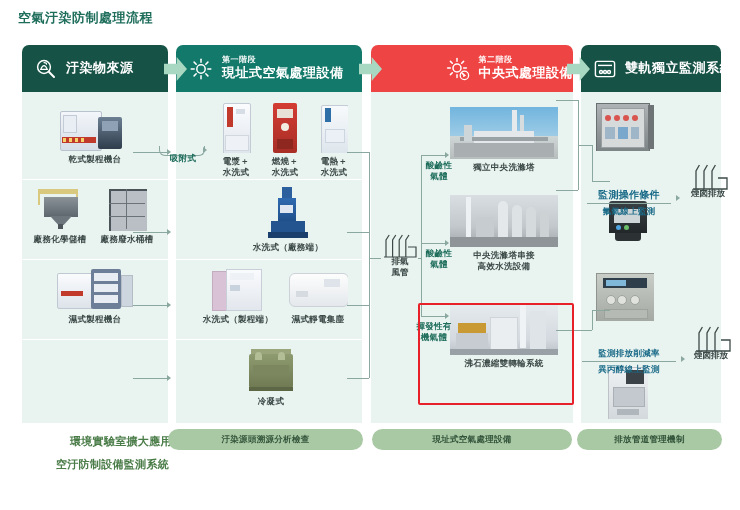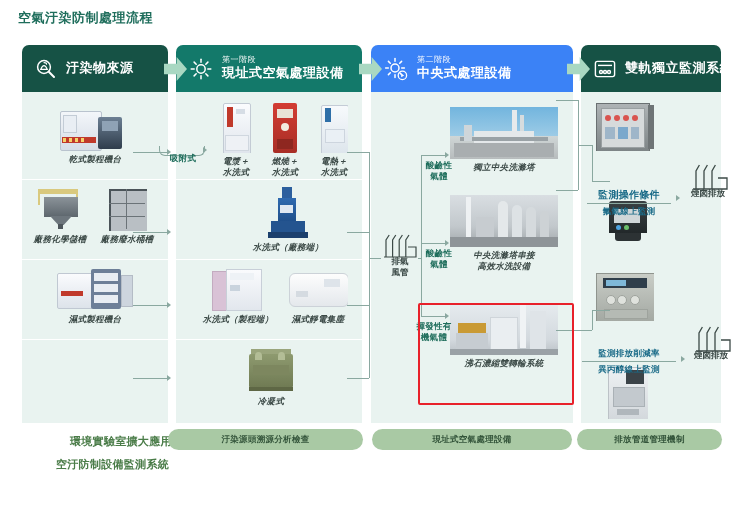--- a/index.html
+++ b/index.html
@@ -33,45 +33,45 @@
 
   .col-head{
     height:47px;border-radius:7px 7px 0 0;
     display:flex;align-items:center;
     box-sizing:border-box;
     color:#fff;
     padding-left:12px;
   }
   #col1 .col-head{background:#165245;}
   #col2 .col-head{background:#13796a;}
-  #col3 .col-head{background:#3b82f6;}
+  #col3 .col-head{background:#ef4444;justify-content:flex-end;}
   #col4 .col-head{background:#165245;}
 
   .head-icon{flex:0 0 auto;margin-right:8px;display:flex;align-items:center;}
   .head-text{display:flex;flex-direction:column;justify-content:center;line-height:1.1;}
-  .head-stage{font-size:8px;font-weight:normal;opacity:.95;margin-bottom:1px;letter-spacing:.5px;}
+  .head-stage{font-size:8px;font-weight:bold;opacity:.95;margin-bottom:1px;letter-spacing:.5px;}
   .head-title{font-size:13px;font-weight:bold;letter-spacing:.5px;white-space:nowrap;}
   .head-title.solo{font-size:13px;}
 
   
   .hdr-arrow{
     position:absolute;top:57px;
     width:23px;height:24px;
     background:#a9d8c2;
     clip-path:polygon(0% 28%,55% 28%,55% 0%,100% 50%,55% 100%,55% 72%,0% 72%);
   }
   #arrow1{left:164px;}
   #arrow2{left:359px;}
   #arrow3{left:567px;}
 
   
   .sep{position:absolute;height:1px;background:#ffffff;}
 
   
-  .item{position:absolute;text-align:center;font-style:italic;}
+  .item{position:absolute;text-align:center;}
   .item .cap{
     font-size:8.5px;font-weight:bold;color:#3c4a47;
     line-height:1.25;letter-spacing:.3px;white-space:nowrap;
   }
   .item .cap.wrap{white-space:normal;}
 
   
   .pic{position:relative;margin:0 auto 3px;overflow:hidden;}
 
   

